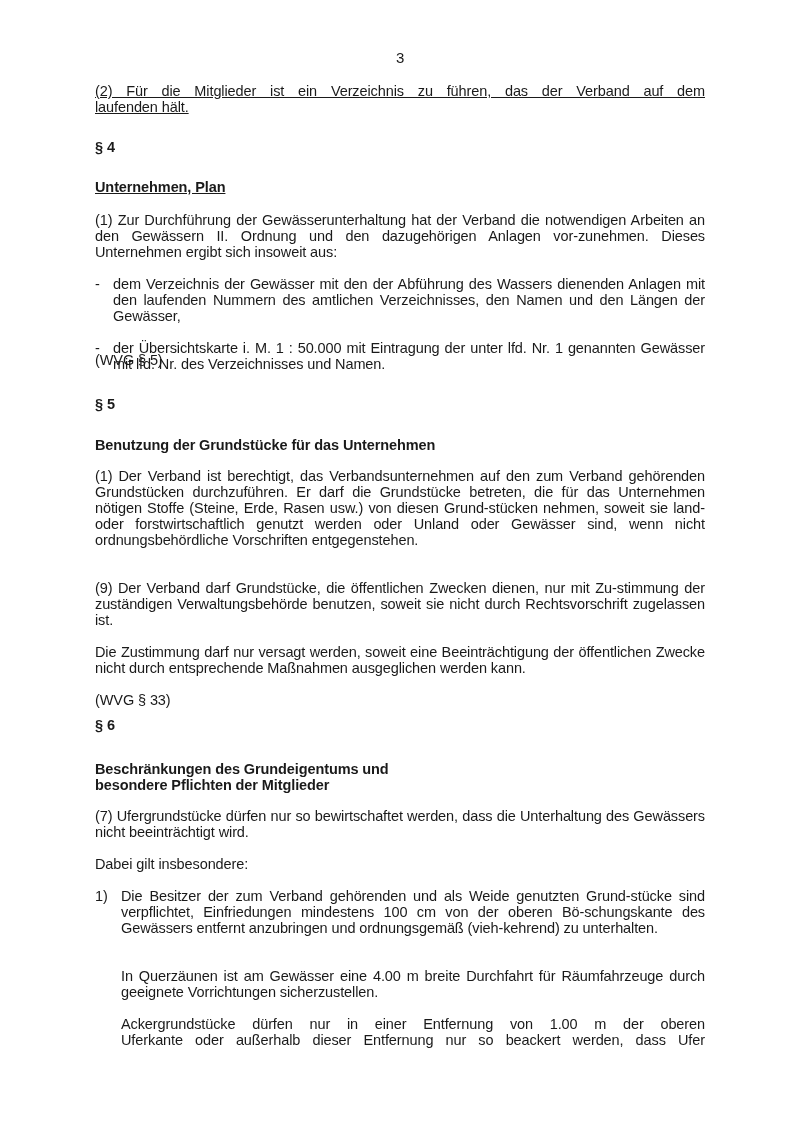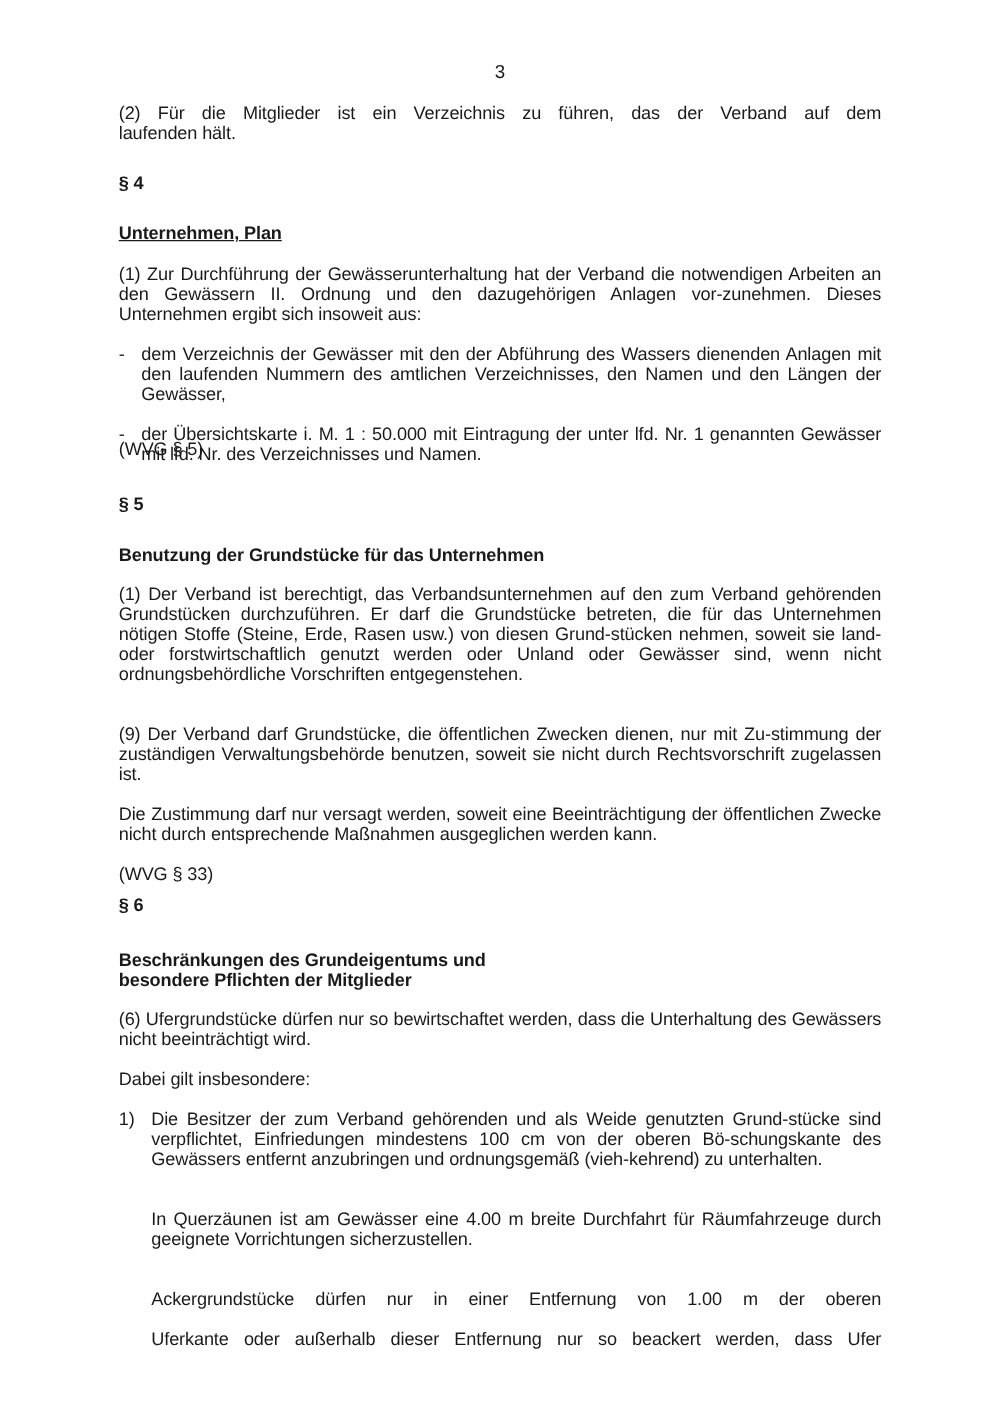--- a/index.html
+++ b/index.html
@@ -5,28 +5,28 @@
   html, body { margin: 0; padding: 0; background: #ffffff; }
   body { width: 800px; height: 1132px; position: relative; overflow: hidden; }
   .page {
     position: absolute; left: 95px; top: 0; width: 610px;
     font-family: "Liberation Sans", sans-serif;
     font-size: 14.5px; line-height: 16px; color: #1a1a1a;
     letter-spacing: -0.1px;
   }
   .pagenum { position: absolute; top: 50px; left: 0; width: 610px; text-align: center; font-size: 15px; }
   .blk { position: absolute; left: 0; width: 610px; text-align: justify; text-align-last: left; }
-  .blk p { margin: 0; }
+  .blk p { margin: 0; text-decoration: underline; }
   .center { text-align: center; font-weight: bold; }
   .item { position: absolute; left: 0; width: 610px; }
   .item .mark { position: absolute; left: 0; top: 0; }
   .item .txt { margin-left: 18px; text-align: justify; }
   .num .txt { margin-left: 26px; }
   .sub { position: absolute; left: 26px; width: 584px; text-align: justify; }
-  .justify-full { text-align-last: justify; margin-top: 16px; }
+  .justify-full { text-align-last: justify; }
 </style>
 </head>
 <body>
 
 <div class="page">
 
   <div class="pagenum">3</div>
 
   <div class="blk" style="top:83px;">
     <p class="justify-full">(2) Für die Mitglieder ist ein Verzeichnis zu führen, das der Verband auf dem</p>
@@ -61,21 +61,21 @@
 
   <div class="blk" style="top:692px;">(WVG § 33)</div>
 
   <div class="blk center" style="top:717px;">§ 6</div>
 
   <div class="blk center" style="top:761px;">
     <div>Beschränkungen des Grundeigentums und</div>
     <div>besondere Pflichten der Mitglieder</div>
   </div>
 
-  <div class="blk" style="top:808px;">(6) Ufergrundstücke dürfen nur so bewirtschaftet werden, dass die Unterhaltung des Gewässers nicht beeinträchtigt wird.</div>
+  <div class="blk" style="top:808px;">(7) Ufergrundstücke dürfen nur so bewirtschaftet werden, dass die Unterhaltung des Gewässers nicht beeinträchtigt wird.</div>
 
   <div class="blk" style="top:856px;">Dabei gilt insbesondere:</div>
 
   <div class="item num" style="top:888px;">
     <span class="mark">1)</span>
     <div class="txt">Die Besitzer der zum Verband gehörenden und als Weide genutzten Grund-stücke sind verpflichtet, Einfriedungen mindestens 100 cm von der oberen Bö-schungskante des Gewässers entfernt anzubringen und ordnungsgemäß (vieh-kehrend) zu unterhalten.</div>
   </div>
 
   <div class="sub" style="top:968px;">In Querzäunen ist am Gewässer eine 4.00 m breite Durchfahrt für Räumfahrzeuge durch geeignete Vorrichtungen sicherzustellen.</div>
 

